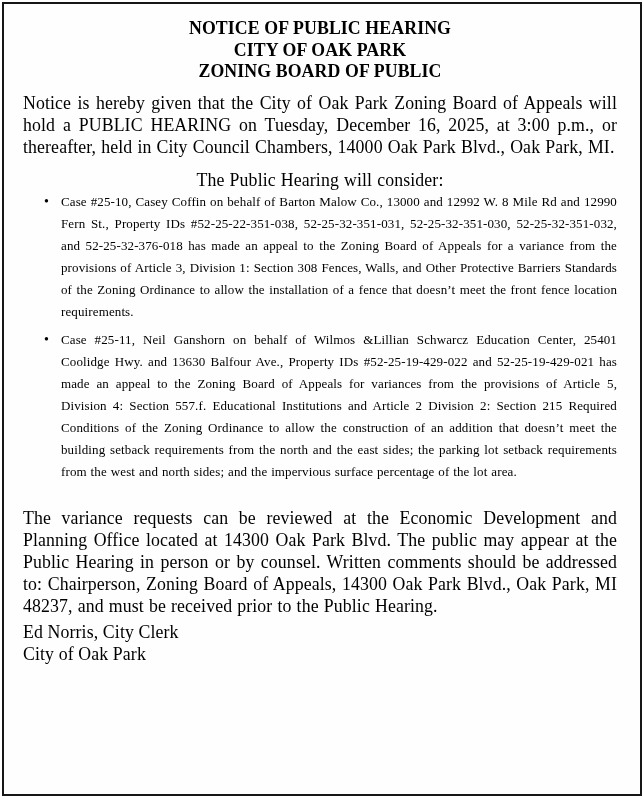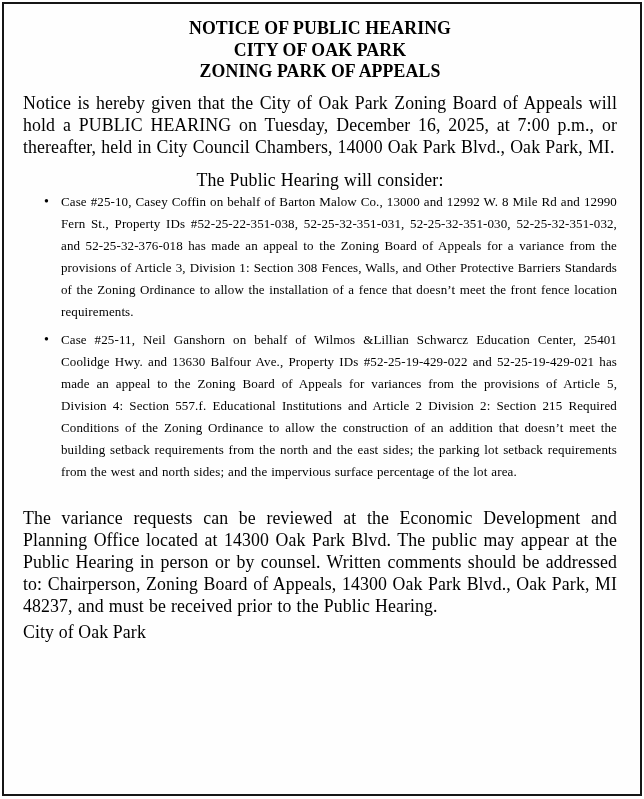--- a/index.html
+++ b/index.html
@@ -76,37 +76,38 @@
   }
 </style>
 </head>
 <body>
 
 <div class="sheet">
 
   <header>
     <div class="doc-title">NOTICE OF PUBLIC HEARING</div>
     <div class="doc-title">CITY OF OAK PARK</div>
-    <div class="doc-title">ZONING PARK OF APPEALS</div>
+    <div class="doc-title">ZONING BOARD OF PUBLIC</div>
   </header>
 
-  <p class="para intro">Notice is hereby given that the City of Oak Park Zoning Board of Appeals will hold a PUBLIC HEARING on Tuesday, December 16, 2025, at 7:00 p.m., or thereafter, held in City Council Chambers, 14000 Oak Park Blvd., Oak Park, MI.</p>
+  <p class="para intro">Notice is hereby given that the City of Oak Park Zoning Board of Appeals will hold a PUBLIC HEARING on Tuesday, December 16, 2025, at 3:00 p.m., or thereafter, held in City Council Chambers, 14000 Oak Park Blvd., Oak Park, MI.</p>
 
   <p class="para consider">The Public Hearing will consider:</p>
 
   <ul class="cases">
     <li class="case-item">
       <span class="bullet-marker">•</span>
       <span class="case-text">Case #25-10, Casey Coffin on behalf of Barton Malow Co., 13000 and 12992 W. 8 Mile Rd and 12990 Fern St., Property IDs #52-25-22-351-038, 52-25-32-351-031, 52-25-32-351-030, 52-25-32-351-032, and 52-25-32-376-018 has made an appeal to the Zoning Board of Appeals for a variance from the provisions of Article 3, Division 1: Section 308 Fences, Walls, and Other Protective Barriers Standards of the Zoning Ordinance to allow the installation of a fence that doesn’t meet the front fence location requirements.</span>
     </li>
     <li class="case-item">
       <span class="bullet-marker">•</span>
       <span class="case-text">Case #25-11, Neil Ganshorn on behalf of Wilmos &amp;Lillian Schwarcz Education Center, 25401 Coolidge Hwy. and 13630 Balfour Ave., Property IDs #52-25-19-429-022 and 52-25-19-429-021 has made an appeal to the Zoning Board of Appeals for variances from the provisions of Article 5, Division 4: Section 557.f. Educational Institutions and Article 2 Division 2: Section 215 Required Conditions of the Zoning Ordinance to allow the construction of an addition that doesn’t meet the building setback requirements from the north and the east sides; the parking lot setback requirements from the west and north sides; and the impervious surface percentage of the lot area.</span>
     </li>
   </ul>
 
   <p class="para review">The variance requests can be reviewed at the Economic Development and Planning Office located at 14300 Oak Park Blvd. The public may appear at the Public Hearing in person or by counsel. Written comments should be addressed to: Chairperson, Zoning Board of Appeals, 14300 Oak Park Blvd., Oak Park, MI 48237, and must be received prior to the Public Hearing.</p>
 
   <div class="signature">
+    <span class="sig-line">Ed Norris, City Clerk</span>
     <span class="sig-line">City of Oak Park</span>
   </div>
 
 </div>
 
 </body></html>

